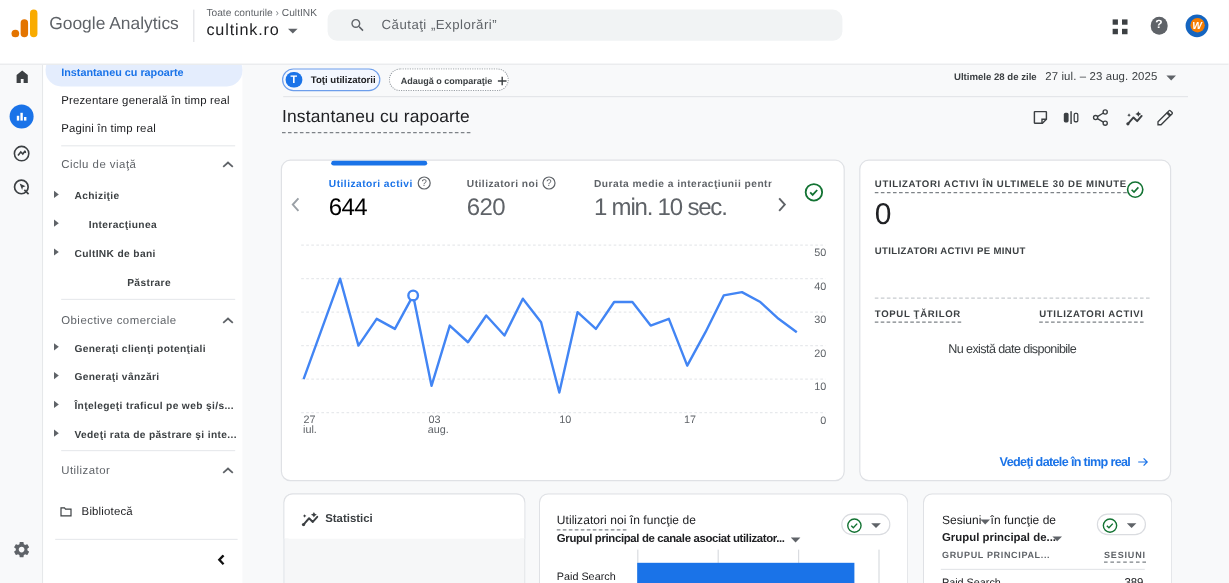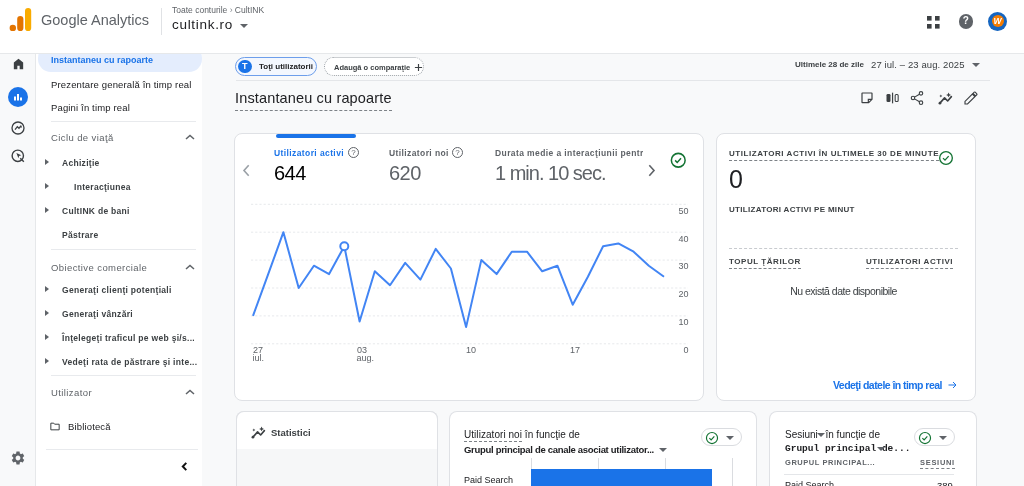--- a/index.html
+++ b/index.html
@@ -26,20 +26,26 @@
   <svg class="abs" style="left:9px;top:7px" width="24" height="25" viewBox="0 0 24 25">
     <rect x="16" y="1" width="6.2" height="23" rx="3.1" fill="#f9ab00"></rect>
     <rect x="8.2" y="9" width="6.2" height="15" rx="3.1" fill="#e37400"></rect>
     <circle cx="3.8" cy="20.9" r="3.2" fill="#e37400"></circle>
   </svg>
   <div class="abs" style="left:41px;top:12px;font-size:14.5px;color:#5f6368;">Google Analytics</div>
   <div class="abs" style="left:161px;top:8px;width:1px;height:27px;background:#e0e2e5"></div>
   <div class="abs" style="left:172px;top:5px;font-size:8.5px;color:#5f6368;">Toate conturile <span style="color:#80868b">›</span> CultINK</div>
   <div class="abs" style="left:172px;top:17px;font-size:13.5px;letter-spacing:0.7px;color:#202124;">cultink.ro</div>
   <div class="dtri" style="left:240px;top:24px;"></div>
+  <div class="abs" style="left:273px;top:8px;width:429px;height:26px;background:#f1f3f4;border-radius:8px;">
+    <svg class="abs" style="left:18px;top:6px" width="14" height="14" viewBox="0 0 24 24">
+        <path d="M15.5 14h-.79l-.28-.27C15.41 12.59 16 11.11 16 9.5 16 5.91 13.09 3 9.5 3S3 5.91 3 9.5 5.91 16 9.5 16c1.61 0 3.09-.59 4.23-1.57l.27.28v.79l5 4.99L20.49 19l-4.99-5zm-6 0C7.01 14 5 11.99 5 9.5S7.01 5 9.5 5 14 7.01 14 9.5 11.99 14 9.5 14z" fill="#5f6368"></path>
+      </svg>
+    <div class="abs" style="left:45px;top:7px;font-size:11px;letter-spacing:0.4px;color:#5f6368;">Căutaţi „Explorări”</div>
+  </div>
   <svg class="abs" style="left:926.5px;top:15.5px" width="13" height="13" viewBox="0 0 13 13">
     <rect x="0" y="0" width="4.6" height="4.6" fill="#3c4043"></rect>
       <rect x="8" y="0" width="4.6" height="4.6" fill="#3c4043"></rect>
     <rect x="0" y="8" width="4.6" height="4.6" fill="#3c4043"></rect>
       <rect x="8" y="8" width="4.6" height="4.6" fill="#3c4043"></rect>
   </svg>
   <div class="abs" style="left:958.5px;top:14px;width:14.5px;height:14.5px;border-radius:50%;background:#5f6368;color:#fff;font-size:10px;font-weight:bold;text-align:center;line-height:14.5px;">?</div>
   <div class="abs" style="left:988px;top:11.5px;width:19px;height:19px;border-radius:50%;background:#1565c0;">
     <div class="abs" style="left:3.5px;top:3.5px;width:12px;height:12px;border-radius:50%;background:#f57c00;color:#fff;font-size:8.5px;font-weight:bold;text-align:center;line-height:12px;font-style:italic;">W</div>
   </div>
@@ -80,21 +86,21 @@
   <div class="navhead" style="top:90px;">Ciclu de viaţă</div>
   <svg class="abs" style="left:149px;top:92px" width="10" height="6" viewBox="0 0 10 6">
       <path d="M1 5 5 1.4 9 5" fill="none" stroke="#5f6368" stroke-width="1.5"></path>
     </svg>
   <div class="tri" style="top:117px;"></div>
     <div class="navsub" style="top:115.5px;">Achiziţie</div>
   <div class="tri" style="top:141px;"></div>
     <div class="navsub" style="top:139.5px;padding-left:12px;">Interacţiunea</div>
   <div class="tri" style="top:165px;"></div>
     <div class="navsub" style="top:163.5px;">CultINK de bani</div>
-  <div class="navsub" style="top:187.5px;">Păstrare</div>
+  <div class="navsub" style="top:187.5px;margin-left:44px;">Păstrare</div>
   <div class="navdiv" style="top:207px;"></div>
   <div class="navhead" style="top:220px;">Obiective comerciale</div>
   <svg class="abs" style="left:149px;top:222px" width="10" height="6" viewBox="0 0 10 6">
       <path d="M1 5 5 1.4 9 5" fill="none" stroke="#5f6368" stroke-width="1.5"></path>
     </svg>
   <div class="tri" style="top:244px;"></div>
     <div class="navsub" style="top:242.5px;">Generaţi clienţi potenţiali</div>
   <div class="tri" style="top:268px;"></div>
     <div class="navsub" style="top:266.5px;">Generaţi vânzări</div>
   <div class="tri" style="top:292px;"></div>
@@ -250,21 +256,21 @@
 <div class="abs" style="left:598px;top:458px;width:1px;height:28px;background:#dadce0;"></div>
 <div class="abs" style="left:665px;top:458px;width:1px;height:28px;background:#dadce0;"></div>
 <div class="abs" style="left:732px;top:458px;width:1px;height:28px;background:#dadce0;"></div>
 <div class="abs" style="left:531px;top:469px;width:181px;height:17px;background:#1a73e8;"></div>
 <div class="abs" style="left:464px;top:475px;font-size:9px;color:#202124;">Paid Search</div>
 
 <div class="abs" style="left:769px;top:411px;width:208px;height:75px;background:#fff;border:1px solid #dfe1e5;border-bottom:none;border-radius:8px 8px 0 0;"></div>
 <div class="abs" style="left:785px;top:429px;font-size:10px;color:#202124;">Sesiuni</div>
 <div class="dtri" style="left:817px;top:432.5px;border-top-width:4.5px;border-left-width:4.5px;border-right-width:4.5px;"></div>
 <div class="abs" style="left:825.5px;top:429px;font-size:10px;color:#202124;">în funcţie de</div>
-<div class="abs" style="left:785px;top:443px;font-size:9.5px;font-weight:bold;color:#202124;font-family:Liberation Mono, monospace;">Grupul principal de...</div>
+<div class="abs" style="left:785px;top:443px;font-size:9.5px;font-weight:bold;color:#202124;">Grupul principal de...</div>
 <div class="dtri" style="left:876.5px;top:447px;border-top-width:4.5px;border-left-width:4.5px;border-right-width:4.5px;"></div>
 <div class="abs" style="left:914px;top:428px;width:41px;height:18px;border:1px solid #dadce0;border-radius:9px;background:#fff;">
   <svg class="abs" style="left:3px;top:2px" width="14" height="14" viewBox="0 0 24 24">
       <circle cx="12" cy="12" r="9.5" fill="none" stroke="#137333" stroke-width="2"></circle>
       <path d="M7.5 12.2l3 3 5.5-6" fill="none" stroke="#137333" stroke-width="2"></path>
     </svg>
   <div class="dtri" style="left:24px;top:7px;"></div>
 </div>
 <div class="abs" style="left:785px;top:458px;font-size:7.5px;letter-spacing:0.55px;color:#5f6368;font-weight:bold;">GRUPUL PRINCIPAL...</div>
 <div class="abs" style="left:920px;top:458px;font-size:7.5px;letter-spacing:0.7px;color:#5f6368;font-weight:bold;border-bottom:1px dashed #7d8287;padding-bottom:1px;">SESIUNI</div>

